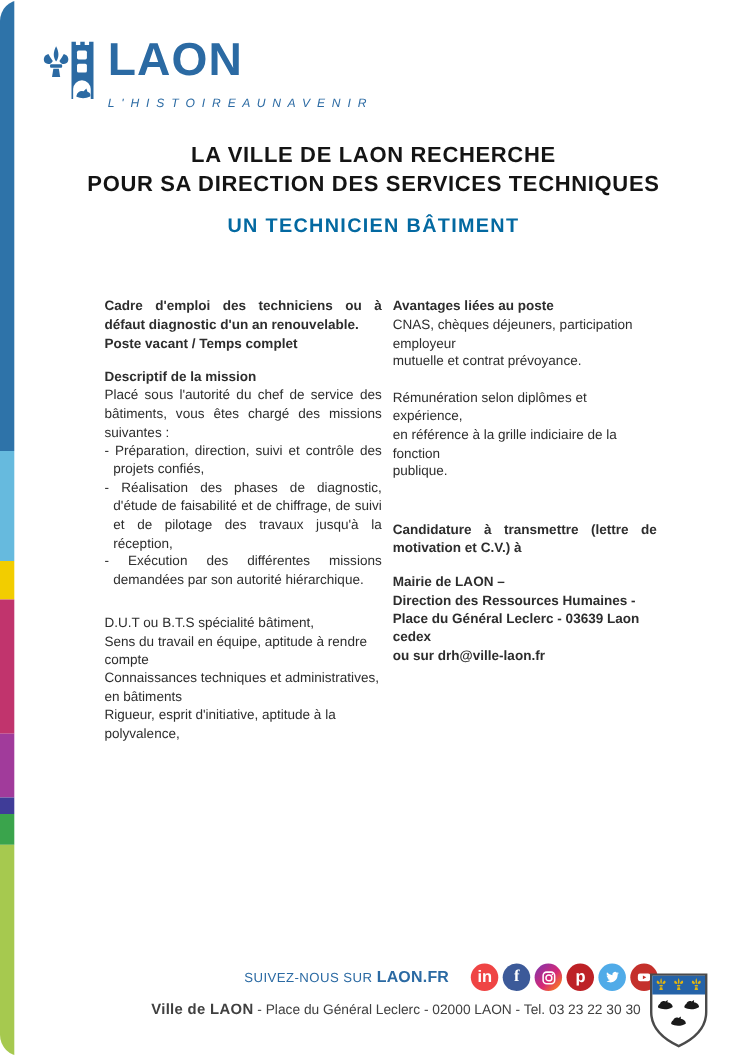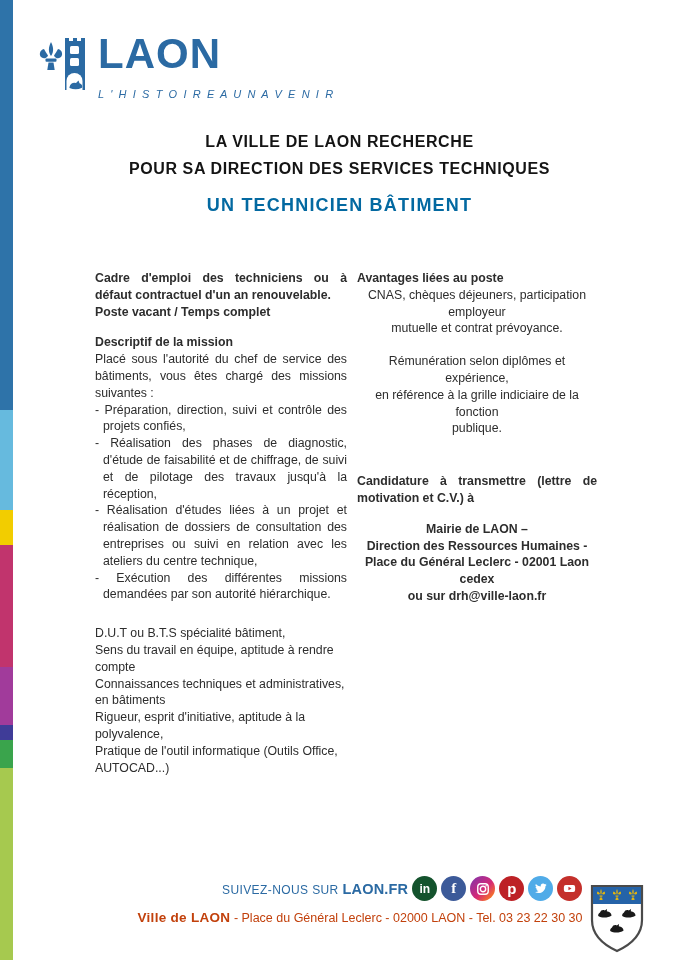--- a/index.html
+++ b/index.html
@@ -1,17 +1,17 @@
 <!DOCTYPE html>
 <html><head>
 <meta charset="utf-8">
 <style>
   html,body{margin:0;padding:0;background:#fff;}
   .page{position:relative;width:679px;height:960px;background:#fff;overflow:hidden;
-        font-family:"Liberation Sans",sans-serif;color:#2d2d2d;}
+        font-family:"Liberation Sans",sans-serif;color:#2d2d2d;border-radius:19px;}
 
   
   .stripe{position:absolute;left:0;top:0;width:13px;height:960px;}
   .stripe div{width:13px;}
   .s1{height:410px;background:#2e73a9;}
   .s2{height:100px;background:#66bade;}
   .s3{height:35px;background:#f2cd00;}
   .s4{height:122px;background:#c1346d;}
   .s5{height:58px;background:#a13b9b;}
   .s6{height:15px;background:#3f3c98;}
@@ -19,53 +19,53 @@
   .s8{height:192px;background:#a6c94f;}
 
   
   .logo{position:absolute;left:38px;top:34px;display:flex;align-items:flex-start;}
   .logo-text{margin-left:6px;}
   .logo-name{font-size:42px;font-weight:bold;color:#2b6aa3;letter-spacing:1px;line-height:40px;}
   .logo-tagline{font-size:11px;font-style:italic;color:#2b6aa3;letter-spacing:1.6px;margin-top:14px;}
 
   
   .title-block{position:absolute;left:0;top:128px;width:679px;text-align:center;color:#141414;}
-  .title-line{font-size:16px;font-weight:bold;letter-spacing:.6px;line-height:27px;}
+  .title-line{font-size:20px;font-weight:bold;letter-spacing:.6px;line-height:27px;}
   .subtitle{font-size:18px;font-weight:bold;letter-spacing:1.2px;margin-top:13px;color:#0369a1;}
 
   
   .content{position:absolute;left:95px;top:270px;width:502px;display:flex;}
   .col-left{width:252px;margin-right:10px;font-size:12.3px;line-height:16.8px;}
   .col-right{width:240px;font-size:12.3px;line-height:16.8px;}
   .b{font-weight:bold;}
   .just{text-align:justify;}
-  .preline{white-space:pre-line;text-align:center;}
+  .preline{white-space:pre-line;}
   .gap14{height:14px;}
   .gap16{height:16px;}
   .gap22{height:22px;}
   .gap36{height:36px;}
   .li{padding-left:8px;text-indent:-8px;text-align:justify;}
   .li::before{content:"- ";}
 
   
   .follow-row{position:absolute;top:876px;left:222px;display:flex;align-items:center;}
-  .follow-text{color:#2b6aa3;font-size:12px;letter-spacing:.4px;white-space:nowrap;margin-right:0;}
+  .follow-text{color:#2b6aa3;font-size:12px;letter-spacing:.4px;white-space:nowrap;margin-right:16px;}
   .follow-text .site{font-weight:bold;font-size:14.5px;letter-spacing:.2px;}
   .icons{display:flex;align-items:center;}
   .icon{width:25px;height:25px;border-radius:50%;margin-left:4px;display:flex;
         align-items:center;justify-content:center;color:#fff;font-weight:bold;cursor:pointer;}
-  .ic-li{background:#14532d;font-size:12px;}
+  .ic-li{background:#ef4444;font-size:15px;}
   .ic-fb{background:#3c5a99;font-size:15px;font-family:"Liberation Serif",serif;}
   .ic-ig{background:linear-gradient(135deg,#7b35b0 0%,#d62976 55%,#fa7e1e 90%,#feda75 110%);}
   .ic-pi{background:#bd2126;font-size:15px;}
   .ic-tw{background:#50abe8;}
   .ic-yt{background:#c4302b;}
 
   .footer-address{position:absolute;top:910px;left:130px;width:460px;text-align:center;
-                  color:#c2410c;font-size:12.5px;}
+                  color:#404040;font-size:12.5px;}
   .footer-address .bold-city{font-weight:bold;font-size:13.5px;letter-spacing:.3px;}
 
   .coat{position:absolute;left:588px;top:883px;}
 </style>
 </head>
 <body>
 
 <div class="page">
 
   <div class="stripe">
@@ -104,51 +104,49 @@
 
   <div class="title-block">
     <div class="title-line">LA VILLE DE LAON RECHERCHE</div>
     <div class="title-line">POUR SA DIRECTION DES SERVICES TECHNIQUES</div>
     <div class="subtitle">UN TECHNICIEN BÂTIMENT</div>
   </div>
 
   <div class="content">
 
     <div class="col-left">
-      <div class="b just">Cadre d'emploi des techniciens ou à défaut contractuel d'un an renouvelable.</div>
+      <div class="b just">Cadre d'emploi des techniciens ou à défaut diagnostic d'un an renouvelable.</div>
       <div class="b">Poste vacant / Temps complet</div>
       <div class="gap14"></div>
       <div class="b">Descriptif de la mission</div>
       <div class="just">Placé sous l'autorité du chef de service des bâtiments, vous êtes chargé des missions suivantes :</div>
       <div class="li"><span>Préparation, direction, suivi et contrôle des projets confiés,</span></div>
       <div class="li"><span>Réalisation des phases de diagnostic, d'étude de faisabilité et de chiffrage, de suivi et de pilotage des travaux jusqu'à la réception,</span></div>
-      <div class="li"><span>Réalisation d'études liées à un projet et réalisation de dossiers de consultation des entreprises ou suivi en relation avec les ateliers du centre technique,</span></div>
       <div class="li"><span>Exécution des différentes missions demandées par son autorité hiérarchique.</span></div>
       <div class="gap22"></div>
       <div>D.U.T ou B.T.S spécialité bâtiment,</div>
       <div>Sens du travail en équipe, aptitude à rendre compte</div>
       <div>Connaissances techniques et administratives, en bâtiments</div>
       <div>Rigueur, esprit d'initiative, aptitude à la polyvalence,</div>
-      <div>Pratique de l'outil informatique (Outils Office, AUTOCAD...)</div>
     </div>
 
     <div class="col-right">
       <div class="b">Avantages liées au poste</div>
       <div class="preline">CNAS, chèques déjeuners, participation employeur
 mutuelle et contrat prévoyance.</div>
       <div class="gap16"></div>
       <div class="preline">Rémunération selon diplômes et expérience,
 en référence à la grille indiciaire de la fonction
 publique.</div>
       <div class="gap36"></div>
       <div class="b just">Candidature à transmettre (lettre de motivation et C.V.) à</div>
       <div class="gap14"></div>
       <div class="b preline">Mairie de LAON –
 Direction des Ressources Humaines -
-Place du Général Leclerc - 02001 Laon cedex
+Place du Général Leclerc - 03639 Laon cedex
 ou sur drh@ville-laon.fr</div>
     </div>
   </div>
 
   <div class="follow-row">
     <div class="follow-text"><span>SUIVEZ-NOUS SUR </span><span class="site">LAON.FR</span></div>
     <div class="icons">
       <div class="icon ic-li">
           <span>in</span>
         </div>

